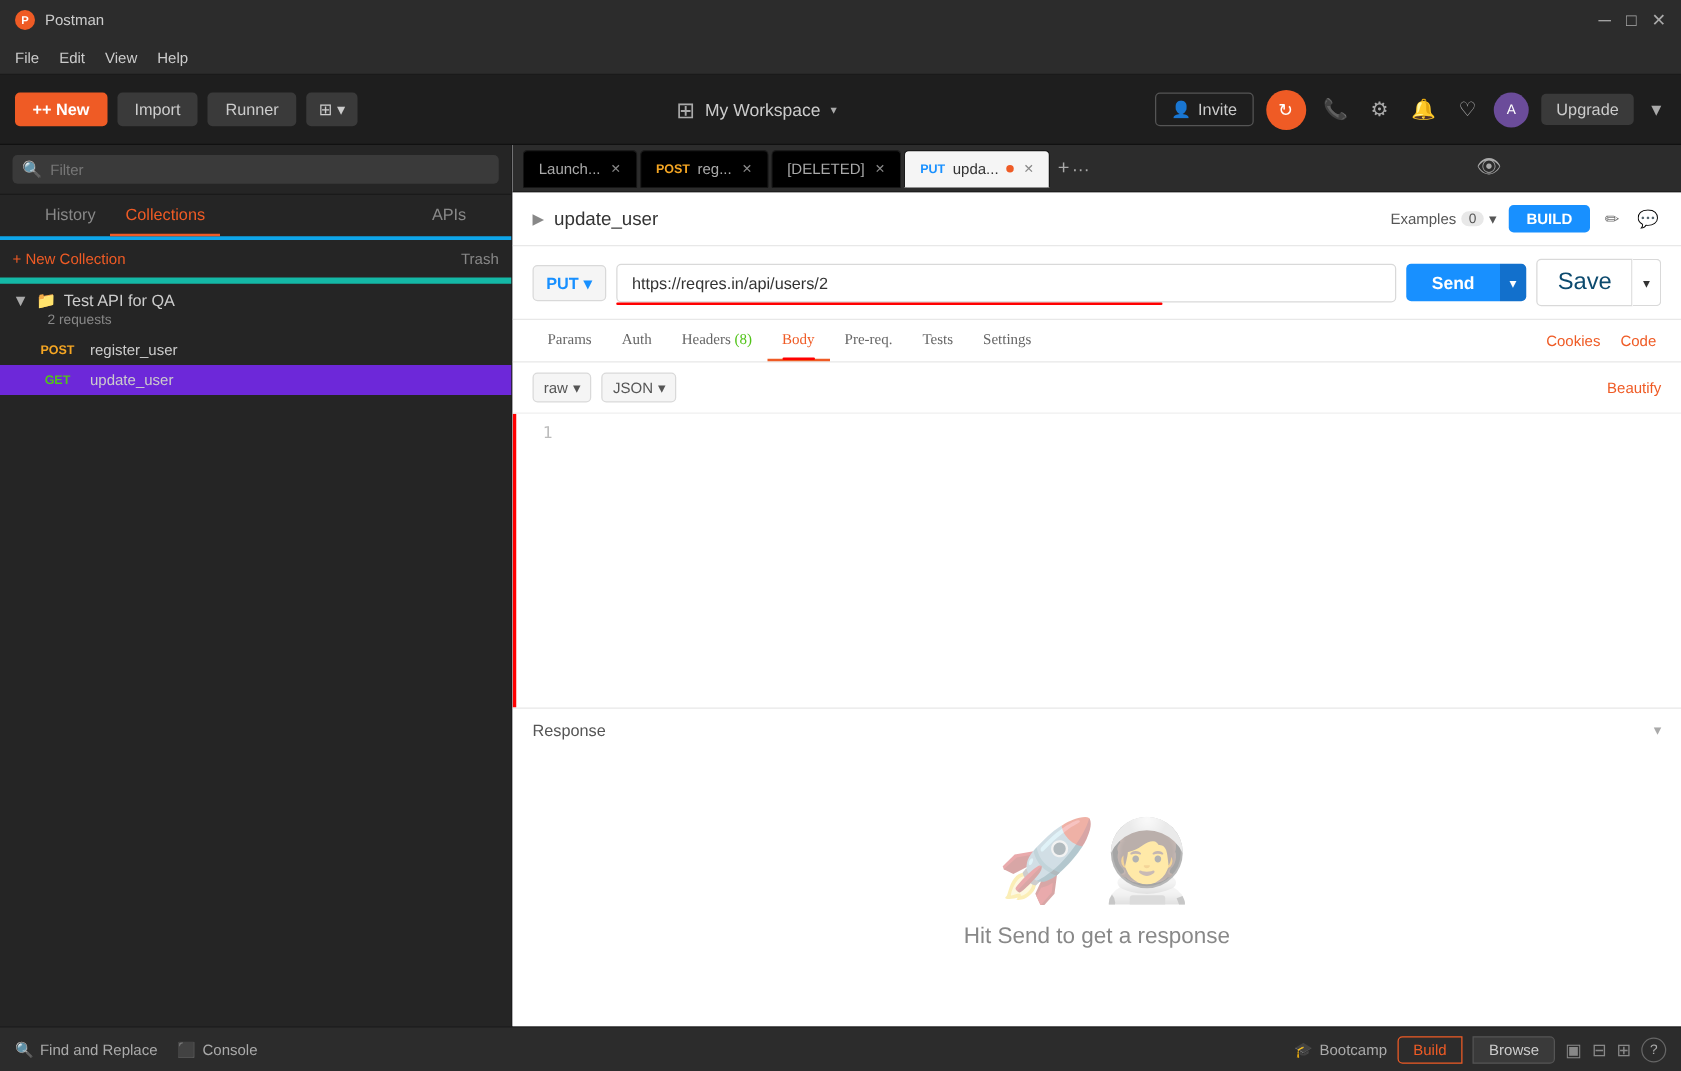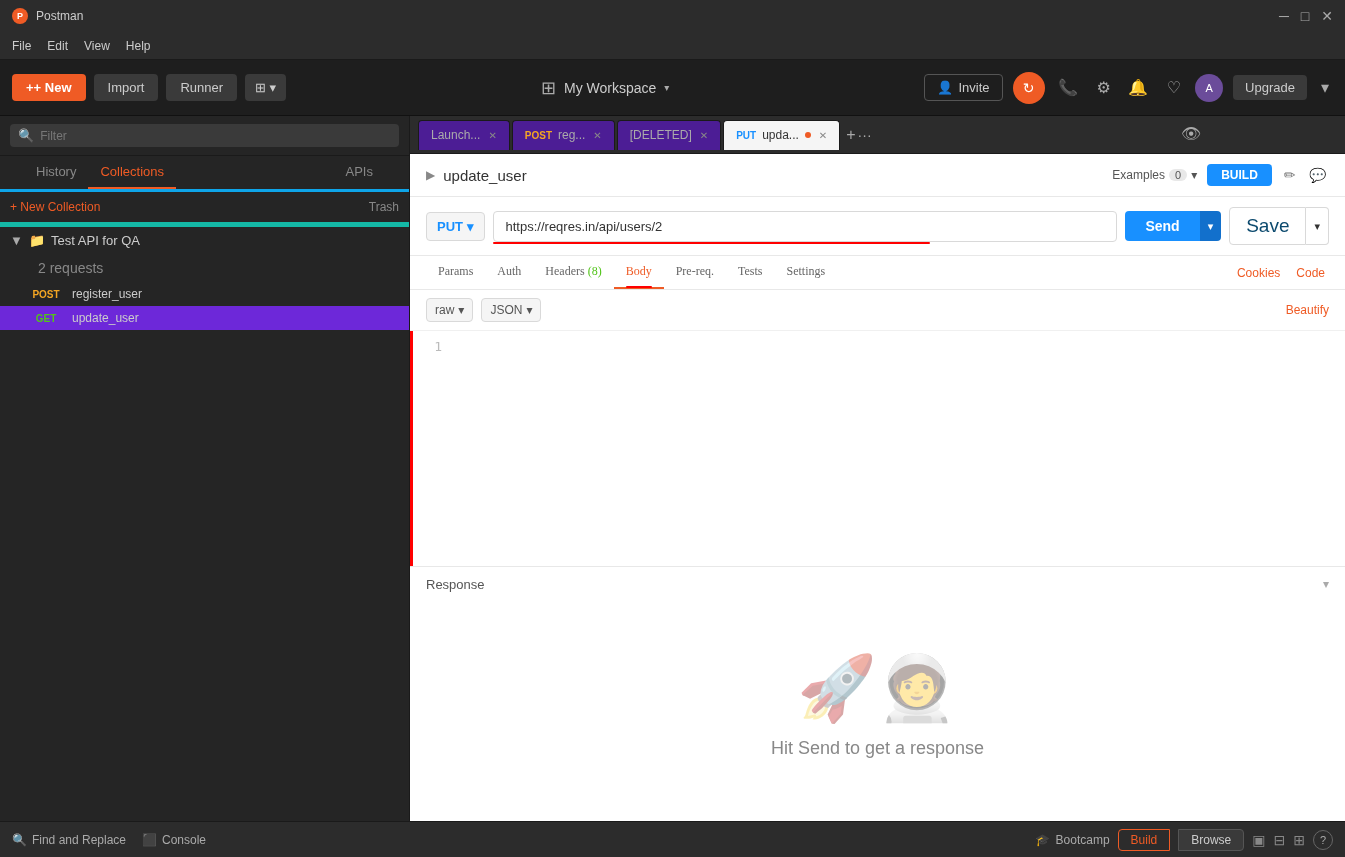--- a/index.html
+++ b/index.html
@@ -188,21 +188,21 @@
       padding: 6px 10px;
       cursor: pointer;
     }
     .collection-header {
       display: flex;
       align-items: center;
       gap: 6px;
       color: #ccc;
       font-size: 13px;
     }
-    .collection-sub { color: #888; font-size: 14px; padding-left: 28px; margin-top: 12px; }
+    .collection-sub { color: #888; font-size: 11px; padding-left: 28px; margin-top: 2px; }
 
     
     .request-item {
       display: flex;
       align-items: center;
       gap: 8px;
       padding: 5px 10px 5px 28px;
       cursor: pointer;
       color: #ccc;
       font-size: 12px;
@@ -241,21 +241,21 @@
     }
     .tab {
       display: flex;
       align-items: center;
       gap: 6px;
       padding: 4px 12px;
       border-radius: 4px 4px 0 0;
       font-size: 12px;
       cursor: pointer;
       color: #aaa;
-      background: #4c1d95;
+      background: #000000;
       height: 30px;
       white-space: nowrap;
       border: 1px solid #1a1a1a;
       border-bottom: none;
     }
     .tab.active {
       background: #f5f5f5;
       color: #333;
     }
     .tab-method {

